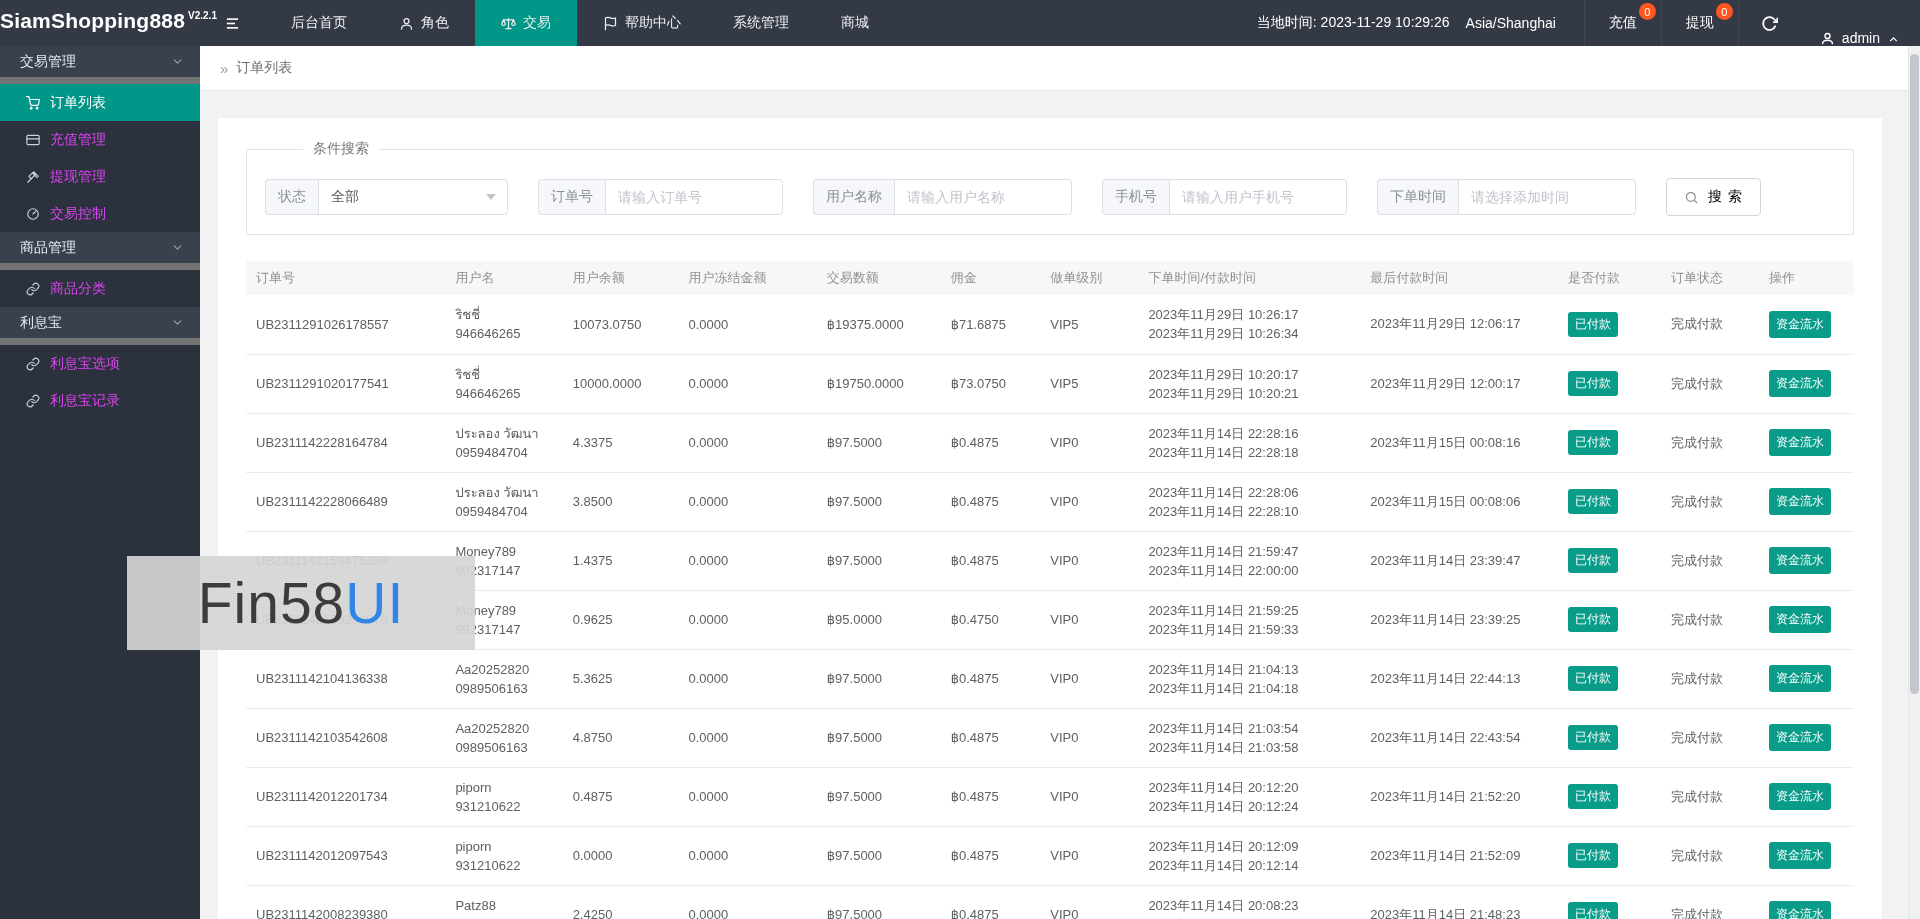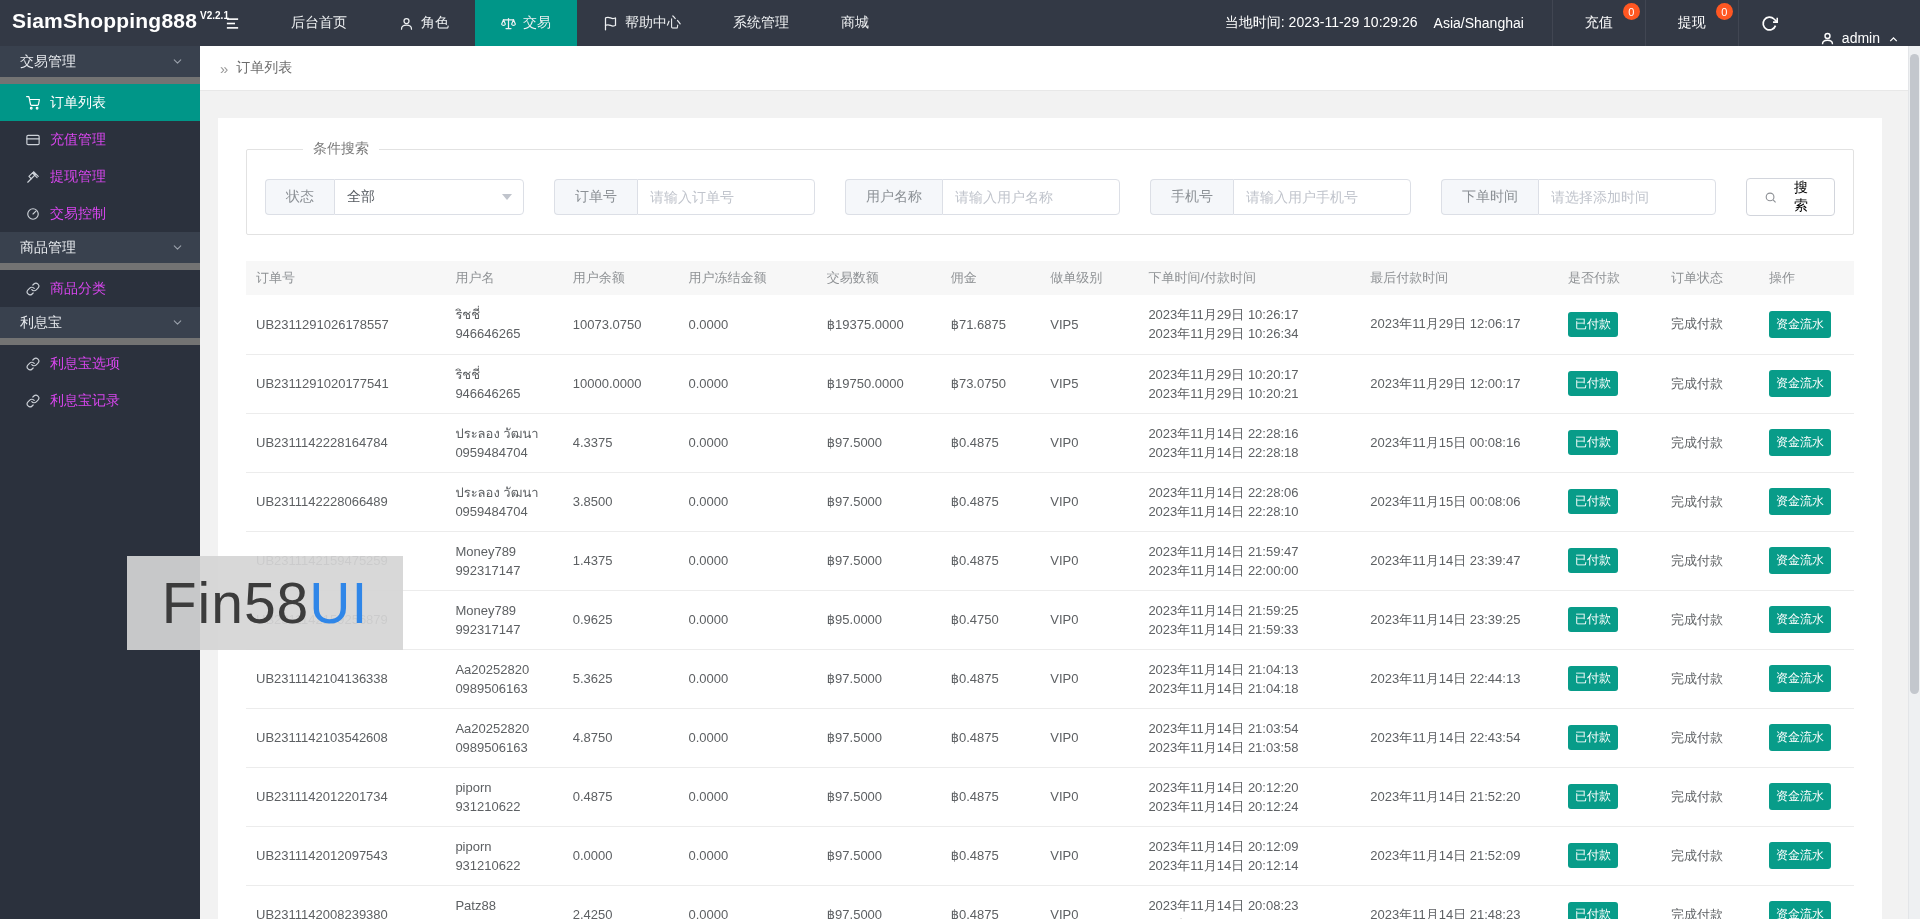--- a/index.html
+++ b/index.html
@@ -1,32 +1,32 @@
 <!DOCTYPE html>
 <html><head>
 <meta charset="utf-8">
 <style>
   *{box-sizing:border-box;margin:0;padding:0}
   html,body{width:1920px;height:919px;overflow:hidden}
   body{font-family:"Liberation Sans","DejaVu Sans",sans-serif;background:#f2f2f2;position:relative;color:#333}
 
   
   .navbar{position:absolute;top:0;left:0;right:0;height:46px;background:#333945;display:flex;align-items:stretch;color:#fff;z-index:30}
-  .brand{width:200px;display:flex;align-items:flex-start;padding:9px 0 0 12px;white-space:nowrap}
+  .brand{width:200px;display:flex;align-items:flex-start;padding:9px 0 0 0;white-space:nowrap}
   .brand-name{font-size:21px;font-weight:700;letter-spacing:.2px}
   .brand-ver{font-size:10px;margin-left:3px;margin-top:1px;font-weight:700}
   .nav-burger{display:flex;align-items:center;padding:0 24px;cursor:pointer}
   .nav-menu{display:flex;align-items:stretch}
   .nav-item{display:flex;align-items:center;gap:7px;padding:0 26px;font-size:14px;color:#eef0f2;cursor:pointer;white-space:nowrap}
   .nav-item.active{background:#009688}
   .nav-item svg,.nav-burger svg{display:block}
   .nav-right{margin-left:auto;display:flex;align-items:stretch;font-size:14px}
   .nav-time{display:flex;align-items:center;margin-right:16px;white-space:nowrap}
   .nav-tz{display:flex;align-items:center;margin-right:28px}
-  .nav-chip{position:relative;display:flex;align-items:center;padding:0 32px;cursor:pointer;border-left:1px solid rgba(255,255,255,.07)}
+  .nav-chip{position:relative;display:flex;align-items:center;padding:0 24px;cursor:pointer;border-left:1px solid rgba(255,255,255,.07)}
   .badge{position:absolute;top:3px;right:5px;min-width:17px;height:17px;border-radius:9px;background:#ff5722;color:#fff;font-size:11px;font-style:normal;display:flex;align-items:center;justify-content:center;padding:0 4px}
   .nav-refresh{display:flex;align-items:center;padding:0 22px;cursor:pointer;border-left:1px solid rgba(255,255,255,.07)}
   .nav-user{display:flex;align-items:flex-end;gap:7px;padding:0 20px 0 20px;cursor:pointer}
 
   
   .sidebar{position:absolute;top:46px;left:0;bottom:0;width:200px;background:#2b313d;z-index:20}
   .side-group{height:38px;display:flex;align-items:center;justify-content:space-between;padding:0 16px 0 20px;background:#39414e;color:#e7eaee;font-size:14px;cursor:pointer;border-bottom:7px solid #737373}
   .side-item{height:37px;display:flex;align-items:center;gap:10px;padding-left:26px;color:#d946ef;font-size:14px;cursor:pointer}
   .side-item svg{color:#ccd1d8}
   .side-item.active{background:#009688;color:#fff}
@@ -37,37 +37,37 @@
   .breadcrumb-bar{height:45px;background:#fff;border-bottom:1px solid #e8e8e8;display:flex;align-items:center;padding-left:20px;font-size:14px;color:#6c6c6c;gap:8px}
   .bc-prefix{color:#9a9a9a;font-size:15px}
   .content{padding:27px 38px 0 18px}
   .card{background:#fff;min-height:790px;padding:22px 28px 0 28px}
 
   
   fieldset.filters{border:1px solid #e2e2e2;border-radius:2px;padding:12px 18px 18px}
   fieldset.filters legend{font-size:14px;color:#7a7a7a;padding:0 10px;margin-left:38px}
   .filter-row{display:flex;align-items:center;gap:30px;margin-top:8px}
   .fgroup{display:flex;align-items:stretch;height:36px}
-  .flabel{display:flex;align-items:center;padding:0 20px;background:#f5f7fa;border:1px solid #dcdfe6;border-right:none;border-radius:4px 0 0 4px;font-size:14px;color:#8b9095;white-space:nowrap}
+  .flabel{display:flex;align-items:center;padding:0 12px;background:#f5f7fa;border:1px solid #dcdfe6;border-right:none;border-radius:4px 0 0 4px;font-size:14px;color:#8b9095;white-space:nowrap}
   .finput{height:36px;border:1px solid #dcdfe6;border-radius:0 4px 4px 0;padding:0 12px;font-size:14px;color:#606266;width:178px;outline:none;background:#fff}
   .finput::placeholder{color:#c0c4cc}
   .fselect{width:190px;border:1px solid #dcdfe6;border-radius:0 4px 4px 0;display:flex;align-items:center;justify-content:space-between;padding:0 11px 0 12px;font-size:14px;color:#555a60;background:#fff;cursor:pointer}
   .caret{width:0;height:0;border-left:5px solid transparent;border-right:5px solid transparent;border-top:6px solid #c0c4cc}
   .search-btn{display:flex;align-items:center;gap:9px;height:38px;padding:0 17px;background:#fff;border:1px solid #d2d5dc;border-radius:4px;font-size:14px;color:#000000;cursor:pointer;font-family:inherit;letter-spacing:1px}
 
   
   table.grid{width:100%;border-collapse:collapse;margin-top:26px;table-layout:fixed}
   table.grid thead th{background:#f7f7f7;height:34px;font-weight:400;font-size:13px;color:#8e9194;text-align:left;padding:0 10px;white-space:nowrap;overflow:hidden}
   table.grid tbody td{height:59px;border-bottom:1px solid #ececec;font-size:13px;color:#5d6063;padding:0 10px;background:#fff;vertical-align:middle;overflow:hidden;white-space:nowrap}
   .two-line div{line-height:19px}
   .badge-paid{display:inline-block;background:#089c89;color:#fff;font-size:12px;padding:4px 7px;border-radius:3px}
   .btn-flow{display:inline-block;background:#089c89;color:#fff;font-size:12px;padding:5px 7px;border-radius:3px;cursor:pointer}
 
   
-  .watermark{position:absolute;left:127px;top:556px;width:276px;height:94px;background:rgba(213,213,213,.92);display:flex;align-items:center;justify-content:center;z-index:40;font-size:57px;font-weight:500;color:#3c3c3c;pointer-events:none;letter-spacing:1px}
+  .watermark{position:absolute;left:127px;top:556px;width:348px;height:94px;background:rgba(213,213,213,.92);display:flex;align-items:center;justify-content:center;z-index:40;font-size:57px;font-weight:500;color:#3c3c3c;pointer-events:none;letter-spacing:1px}
   .wm-blue{color:#2f86e8}
 
   
   .scroll-track{position:absolute;right:0;top:46px;bottom:0;width:12px;background:#eef0f2;z-index:50;border-left:1px solid #e3e5e8}
   .scroll-thumb{position:absolute;left:1px;right:1px;top:8px;height:640px;background:#c3c7cd;border-radius:5px}
 </style>
 </head>
 <body>
 
 <header class="navbar">

